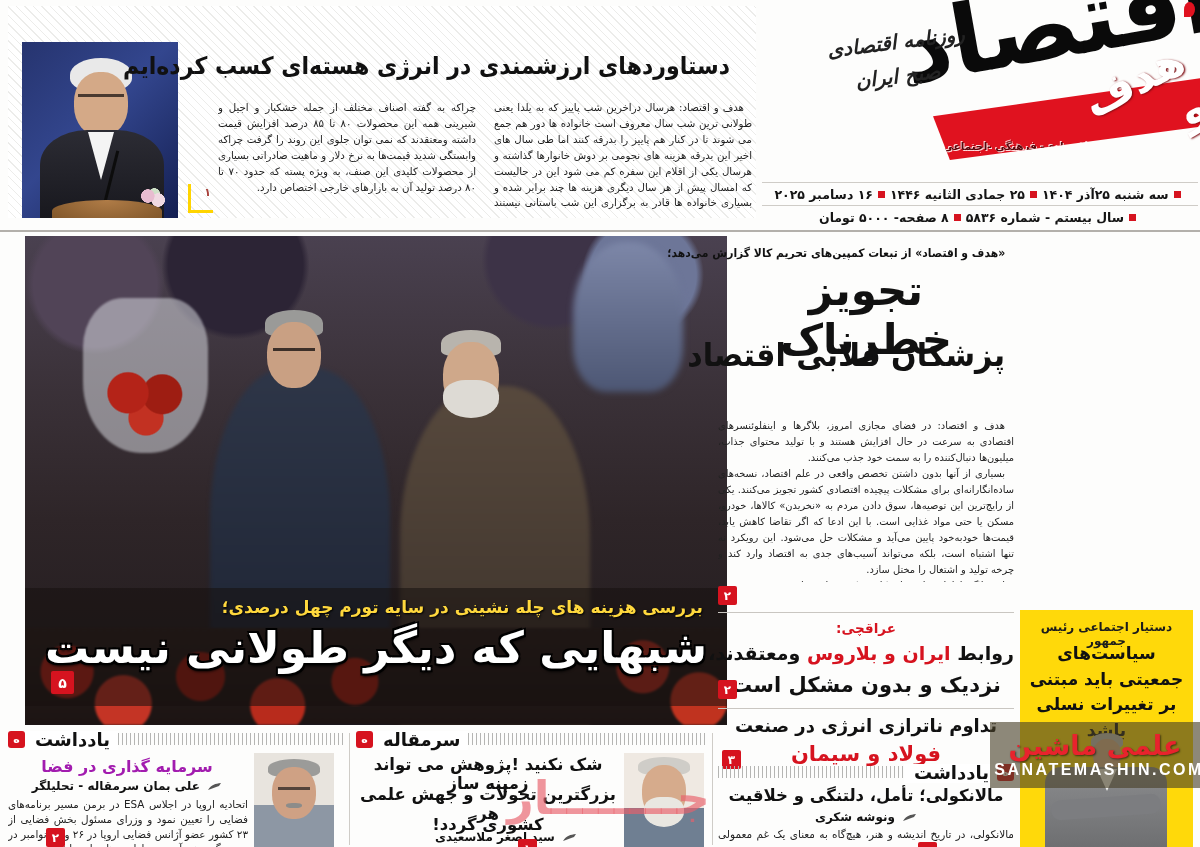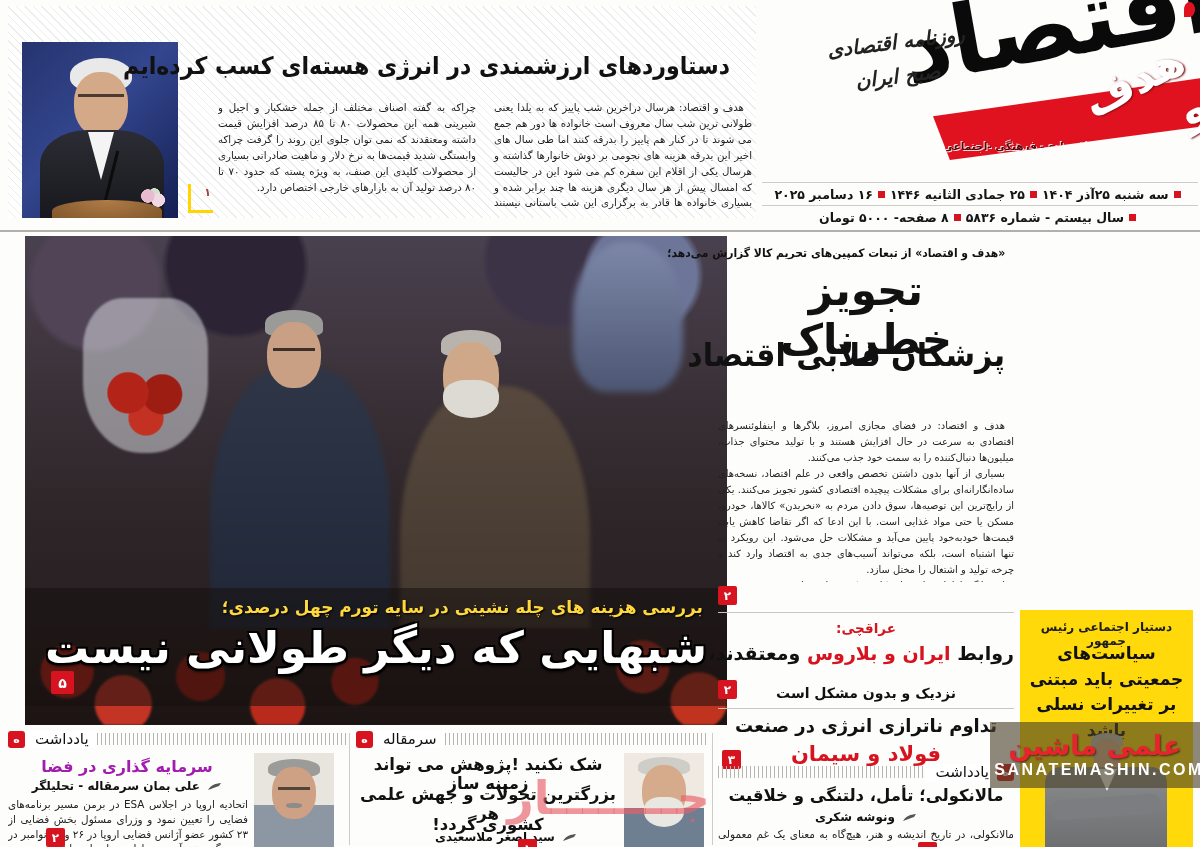--- a/index.html
+++ b/index.html
@@ -98,32 +98,32 @@
   .lead-kicker{top:0;width:100%;font-size:11.5px;white-space:nowrap;transform:scaleX(0.94);transform-origin:center;}
   .lead-h1{top:20px;width:100%;font-size:42px;letter-spacing:-1px;}
   .lead-h2{top:90px;width:100%;font-size:32px;letter-spacing:-1px;transform:scaleX(0.94);transform-origin:center;white-space:nowrap;}
   .lead-body{top:172px;width:100%;height:164px;font-size:9.9px;line-height:1.62;color:#222;overflow:hidden;}
   .lead-body p{margin:0;text-indent:9px;}
   .badge-lead{top:340px;left:0;}
   .hline1{top:366px;width:100%;}
   .ar-kicker{top:374px;width:100%;font-size:13.5px;color:#d6131f;}
   .bel-1{top:396px;width:100%;font-size:19px;white-space:nowrap;}
   .bel-1 .hl{color:#d6131f;}
-  .bel-2{top:439px;width:100%;font-size:14px;padding-left:48px;}
+  .bel-2{top:427px;width:100%;font-size:21px;padding-left:48px;}
   .badge-bel{top:434px;left:0;}
   .hline2{top:462px;width:100%;}
   .en-1{top:469px;width:100%;font-size:18px;}
   .en-2{top:496px;width:100%;font-size:21px;color:#d6131f;}
   .badge-en{top:504px;left:4px;}
 
   
   .nh{position:absolute;left:0;top:0;width:100%;height:16px;display:flex;align-items:center;}
   .nh-logo{flex:0 0 auto;width:17px;height:17px;background:#d6131f;border-radius:3px;color:#fff;
      font-size:11px;font-weight:bold;display:flex;align-items:center;justify-content:center;}
-  .nh-label{flex:0 0 auto;font-size:15px;font-weight:normal;padding:0 8px 0 10px;background:#fff;}
+  .nh-label{flex:0 0 auto;font-size:18px;font-weight:bold;padding:0 8px 0 10px;background:#fff;}
   .nh-stripes{flex:1 1 auto;height:12px;background:repeating-linear-gradient(90deg,#b5b5b3 0 1px,transparent 1px 4px);}
 
   
   .note-r{left:718px;top:764px;width:296px;height:83px;overflow:hidden;}
   .nr-title{top:22px;width:100%;font-size:16.5px;}
   .nr-author{top:46px;width:100%;font-size:12px;}
   .nr-body{top:63px;width:100%;font-size:10.5px;line-height:1.5;color:#222;}
   .badge-nr{top:78px;left:200px;}
 
   

